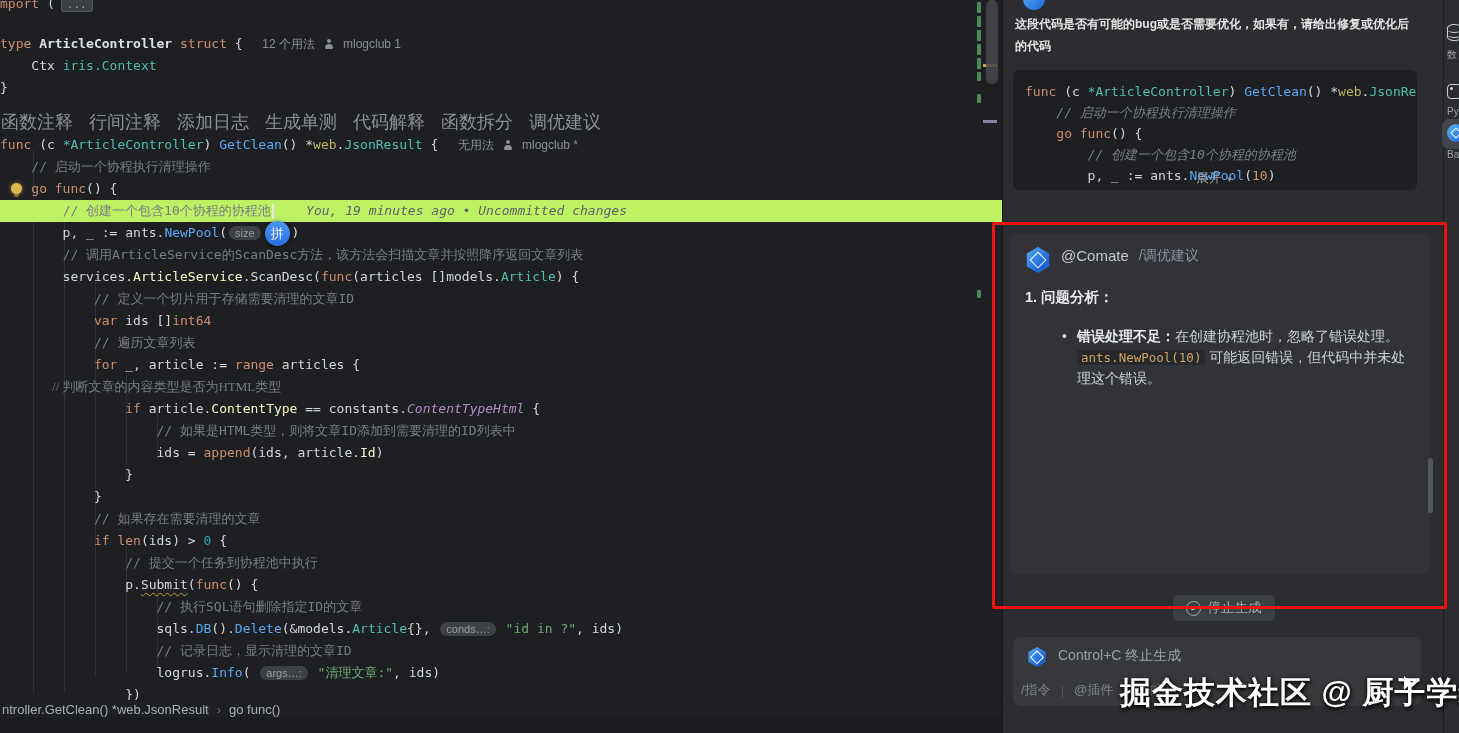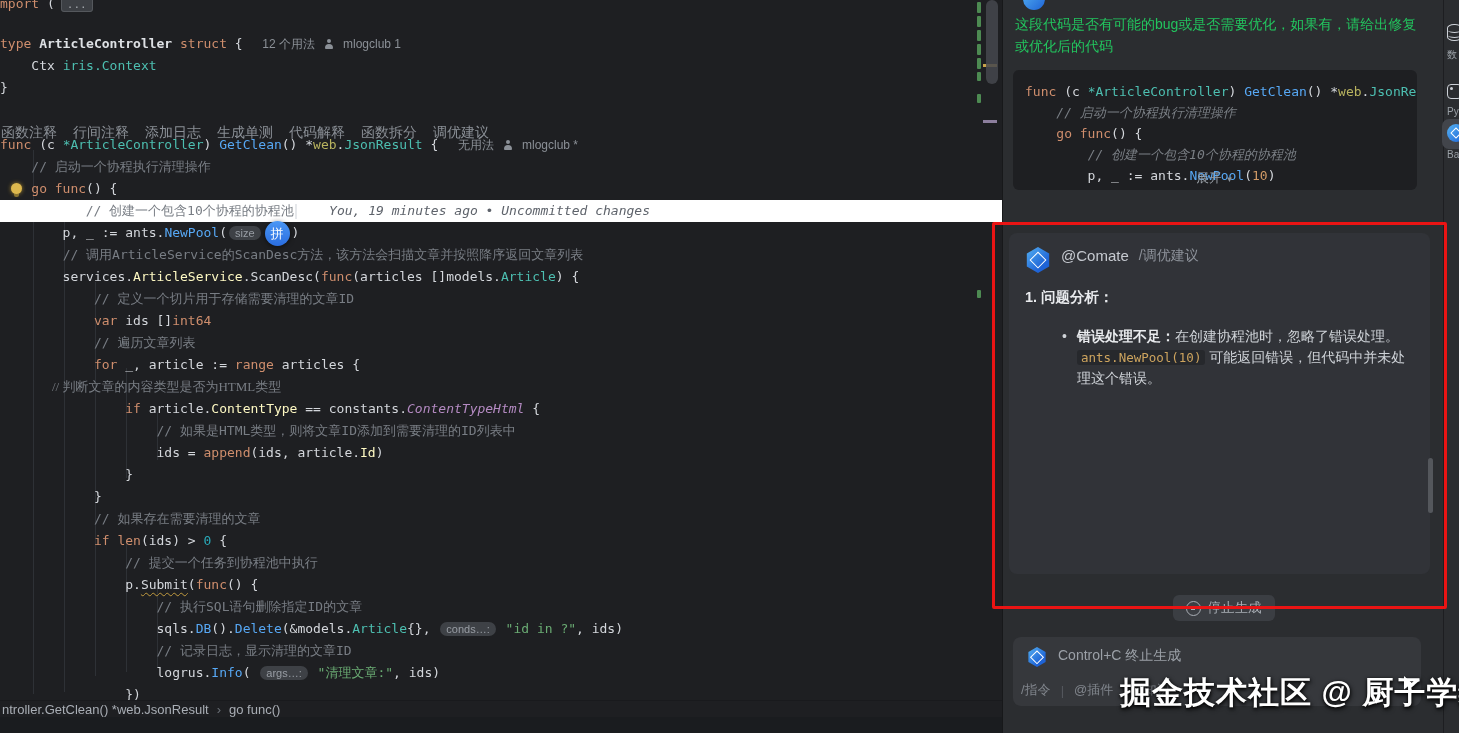--- a/index.html
+++ b/index.html
@@ -3,21 +3,21 @@
 <meta charset="utf-8">
 <style>
   html,body{margin:0;padding:0;}
   body{width:1459px;height:733px;position:relative;overflow:hidden;background:#1e1f22;
        font-family:"Liberation Sans","DejaVu Sans",sans-serif;-webkit-font-smoothing:antialiased;}
   
   #editor{position:absolute;left:0;top:0;width:1002px;height:733px;background:#1e1f22;overflow:hidden;}
   .guide{position:absolute;width:1px;background:#2e3136;}
   .cl{position:absolute;left:0;right:0;height:22px;line-height:22px;white-space:pre;
       font-family:"DejaVu Sans Mono","DejaVu Sans",monospace;font-size:13px;}
-  .cl.cur{background:#ffffff;padding-left:23px;}
+  .cl.cur{background:#bef264;}
   .tk.pl{color:#d4d7dc}
   .tk.kw{color:#cf8e6d}
   .tk.fn{color:#57a8f5}
   .tk.ty{color:#4dbfb1}
   .tk.pkg{color:#b8b35f}
   .tk.decl{color:#dde0e4;font-weight:bold}
   .tk.fld{color:#fef9c3}
   .tk.fldit{color:#b48ac2;font-style:italic}
   .tk.cmt{color:#787d84}
   .tk.cmtit{color:#7a7f85;font-style:italic}
@@ -33,42 +33,42 @@
   .tk.squig{color:#d4d7dc;text-decoration:underline wavy #c09a3f 1px;text-underline-offset:3px;}
   .tk.cursor{display:inline-block;width:2px;height:15px;background:#e6e8eb;vertical-align:middle;margin:0 1px;}
   .tk.pin{display:inline-flex;width:25px;height:25px;border-radius:50%;align-items:center;justify-content:center;
           background:linear-gradient(180deg,#4a97f5,#2a6de0);color:#fff;font-size:13px;vertical-align:middle;
           margin:-5px 2px;box-shadow:0 1px 5px rgba(0,0,0,.55);}
   .tk.person{display:inline-block;width:10px;height:10px;position:relative;margin:0 5px;vertical-align:-1px;}
   .tk.person::before{content:"";position:absolute;left:3px;top:0;width:4px;height:4px;border-radius:50%;background:#8b9097;}
   .tk.person::after{content:"";position:absolute;left:1px;top:5px;width:8px;height:5px;border-radius:4px 4px 1px 1px;background:#8b9097;}
   .bulb{position:absolute;left:11px;top:5px;width:11px;height:11px;border-radius:50%;background:#ddb84e;box-shadow:0 0 4px #a3842c;}
   .bulb::after{content:"";position:absolute;left:3px;bottom:-3px;width:5px;height:3px;background:#8a7430;border-radius:0 0 2px 2px;}
-  #codelens{position:absolute;left:1px;top:110px;font-size:14px;color:#8b9097;margin-top:14px;}
+  #codelens{position:absolute;left:1px;top:110px;font-size:18px;color:#8b9097;}
   #codelens span{margin-right:16px;cursor:pointer;}
   
   .ruler-add{position:absolute;left:977px;width:4px;background:#4d8a52;border-radius:1px;}
   .ruler-yellow{position:absolute;left:983px;top:64px;width:14px;height:3px;background:#c8a24a;}
   .ruler-purple{position:absolute;left:983px;top:120px;width:14px;height:3px;background:#8d7f9e;}
   #scroll-thumb{position:absolute;left:986px;top:0;width:12px;height:84px;background:#45484d;border-radius:6px;opacity:.85;}
   
   #breadcrumb{position:absolute;left:0;top:700px;width:1002px;height:17px;background:#1e1f22;border-top:1px solid #191a1d;
               font-size:13px;color:#a9aeb5;line-height:17px;padding-left:2px;}
   #breadcrumb .sep{color:#6b7077;margin:0 8px;}
   #bottom-strip{position:absolute;left:0;top:717px;width:1002px;height:16px;background:#1a1c1f;}
   
   #panel{position:absolute;left:1002px;top:0;width:441px;height:733px;background:#2b2d30;border-left:1px solid #17181a;}
   .hexlogo{display:inline-block;position:relative;flex:none;
            clip-path:polygon(50% 0,93% 25%,93% 75%,50% 100%,7% 75%,7% 25%);
            background:linear-gradient(135deg,#56b4f4 0%,#1e63d6 70%);}
   .hexlogo::after{content:"";position:absolute;left:50%;top:50%;width:38%;height:38%;
            transform:translate(-50%,-50%) rotate(45deg);border:1.5px solid #fff;}
   #panel-top-logo{position:absolute;left:20px;top:-12px;width:22px;height:22px;border-radius:50%;
            background:linear-gradient(135deg,#56b4f4,#1e63d6);}
-  #question{position:absolute;left:12px;top:13px;width:402px;font-size:14px;line-height:22px;color:#22c55e;}
+  #question{position:absolute;left:12px;top:13px;width:402px;font-size:12px;line-height:22px;color:#e5e5e5;font-weight:bold;}
   #codeblock{position:absolute;left:10px;top:70px;width:380px;height:98px;background:#1e1f22;border-radius:6px;
              padding:11px 12px;overflow:hidden;}
   .pcl{height:21px;line-height:21px;white-space:pre;font-family:"DejaVu Sans Mono","DejaVu Sans",monospace;font-size:13px;}
   #expand-btn{position:absolute;left:0;right:0;bottom:3px;text-align:center;color:#9aa0a7;font-size:12.5px;cursor:pointer;}
   #expand-btn .tri{font-size:8px;margin-left:4px;color:#8a9097;}
   
   #bubble{position:absolute;left:6px;top:233px;width:389px;height:313px;background:#313338;border-radius:8px;
           padding:14px 16px;overflow:hidden;}
   #bubble-head{display:flex;gap:10px;margin-bottom:15px;}
   #bubble-head .hexlogo{width:26px;height:26px;}

